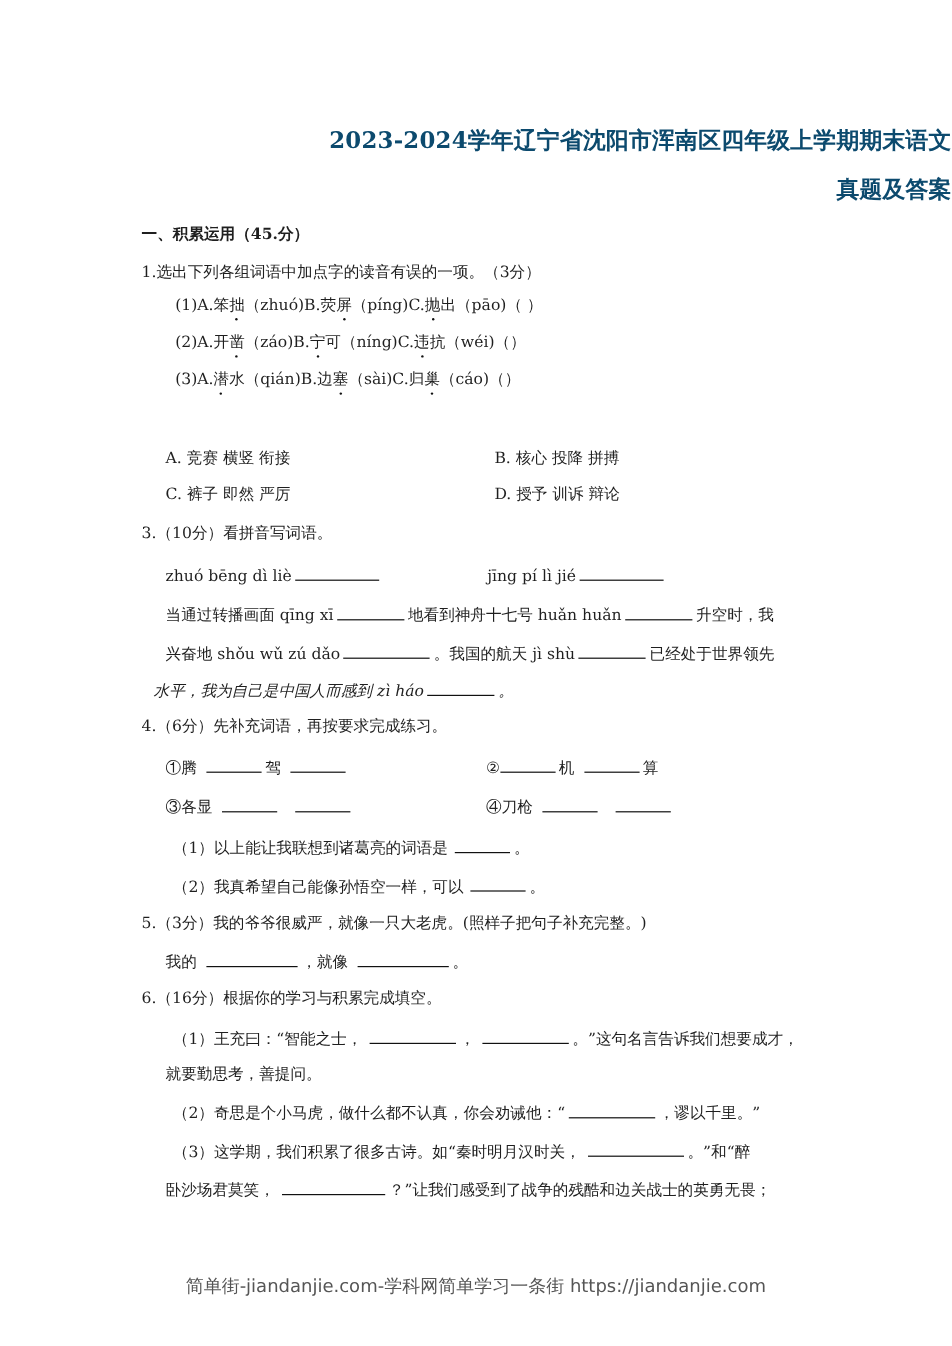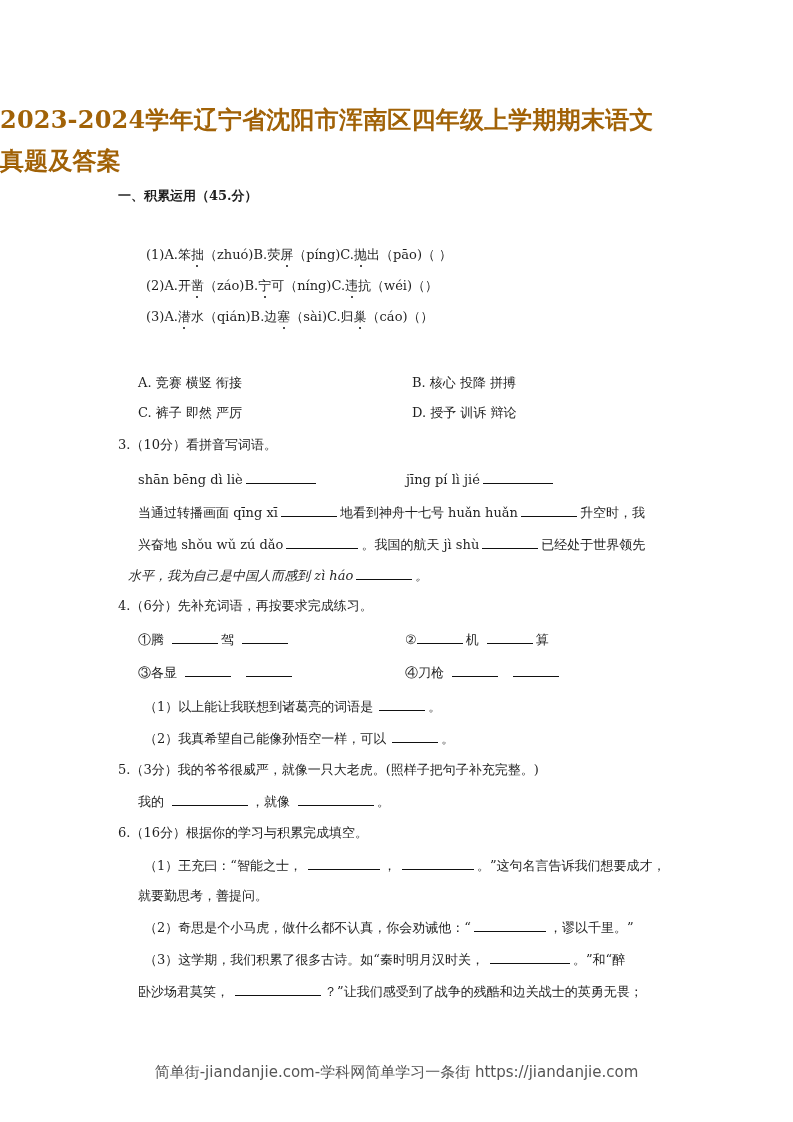--- a/index.html
+++ b/index.html
@@ -3,22 +3,22 @@
 <meta charset="utf-8">
 <style>
   html, body { margin: 0; padding: 0; background: #ffffff; }
   body {
     width: 793px; height: 1122px; position: relative; overflow: hidden;
     font-family: "DejaVu Serif", "Liberation Serif", serif;
     color: #1a1a1a;
   }
   .page { position: absolute; left: 0; top: 0; width: 793px; height: 1122px; }
   .title {
-    position: absolute; left: 0; width: 793px; text-align: left;
-    font-weight: bold; font-size: 24px; letter-spacing: 0.2px; color: #a16207;
+    position: absolute; left: 0; width: 793px; text-align: right;
+    font-weight: bold; font-size: 19px; letter-spacing: 0.2px; color: #0c4a6e;
   }
   .t1 { top: 104px; }
   .t2 { top: 145px; }
   .line {
     position: absolute; font-size: 13px; white-space: nowrap; color: #1f1f1f;
     line-height: 16px;
   }
   .section { font-weight: bold; font-size: 13px; }
   .blank {
     display: inline-block; border-bottom: 1px solid #111; height: 12px;
@@ -37,38 +37,39 @@
 </head>
 <body>
 
 <div class="page">
 
   <div class="title t1">2023-2024学年辽宁省沈阳市浑南区四年级上学期期末语文</div>
   <div class="title t2">真题及答案</div>
 
   <div class="line section" style="left:118px; top:188px;">一、积累运用（45.分）</div>
 
+  <div class="line" style="left:118px; top:220px;">1.选出下列各组词语中加点字的读音有误的一项。（3分）</div>
   <div class="line" style="left:146px; top:247px;">
     <span>(1)A.</span><span>笨</span><span class="dot">拙</span><span>（zhuó)B.</span><span>荧</span><span class="dot">屏</span><span>（píng)C.</span><span class="dot">抛</span><span>出</span><span>（pāo)</span><span>（ ）</span>
   </div>
   <div class="line" style="left:146px; top:278px;">
     <span>(2)A.</span><span>开</span><span class="dot">凿</span><span>（záo)B.</span><span class="dot">宁</span><span>可</span><span>（níng)C.</span><span class="dot">违</span><span>抗</span><span>（wéi)</span><span>（）</span>
   </div>
   <div class="line" style="left:146px; top:309px;">
     <span>(3)A.</span><span class="dot">潜</span><span>水</span><span>（qián)B.</span><span>边</span><span class="dot">塞</span><span>（sài)C.</span><span>归</span><span class="dot">巢</span><span>（cáo)</span><span>（）</span>
   </div>
 
   <div class="line" style="left:138px; top:375px;">A. 竞赛 横竖 衔接</div>
   <div class="line" style="left:412px; top:375px;">B. 核心 投降 拼搏</div>
   <div class="line" style="left:138px; top:405px;">C. 裤子 即然 严厉</div>
   <div class="line" style="left:412px; top:405px;text-align:center;">D. 授予 训诉 辩论</div>
 
   <div class="line" style="left:118px; top:437px;">3.（10分）看拼音写词语。</div>
   <div class="line" style="left:138px; top:471px;">
-    <span>shān bēng dì liè</span><span class="blank" style="width:70px;"></span>
+    <span>zhuó bēng dì liè</span><span class="blank" style="width:70px;"></span>
   </div>
   <div class="line" style="left:406px; top:471px;">
     <span>jīng pí lì jié</span><span class="blank" style="width:70px;"></span>
   </div>
   <div class="line" style="left:138px; top:504px;">
     <span>当通过转播画面 qīng xī</span><span class="blank" style="width:56px;"></span><span>地看到神舟十七号 huǎn huǎn</span><span class="blank" style="width:56px;"></span><span>升空时，我</span>
   </div>
   <div class="line" style="left:138px; top:536px;">
     <span>兴奋地 shǒu wǔ zú dǎo</span><span class="blank" style="width:72px;"></span><span>。我国的航天 jì shù</span><span class="blank" style="width:56px;"></span><span>已经处于世界领先</span>
   </div>

